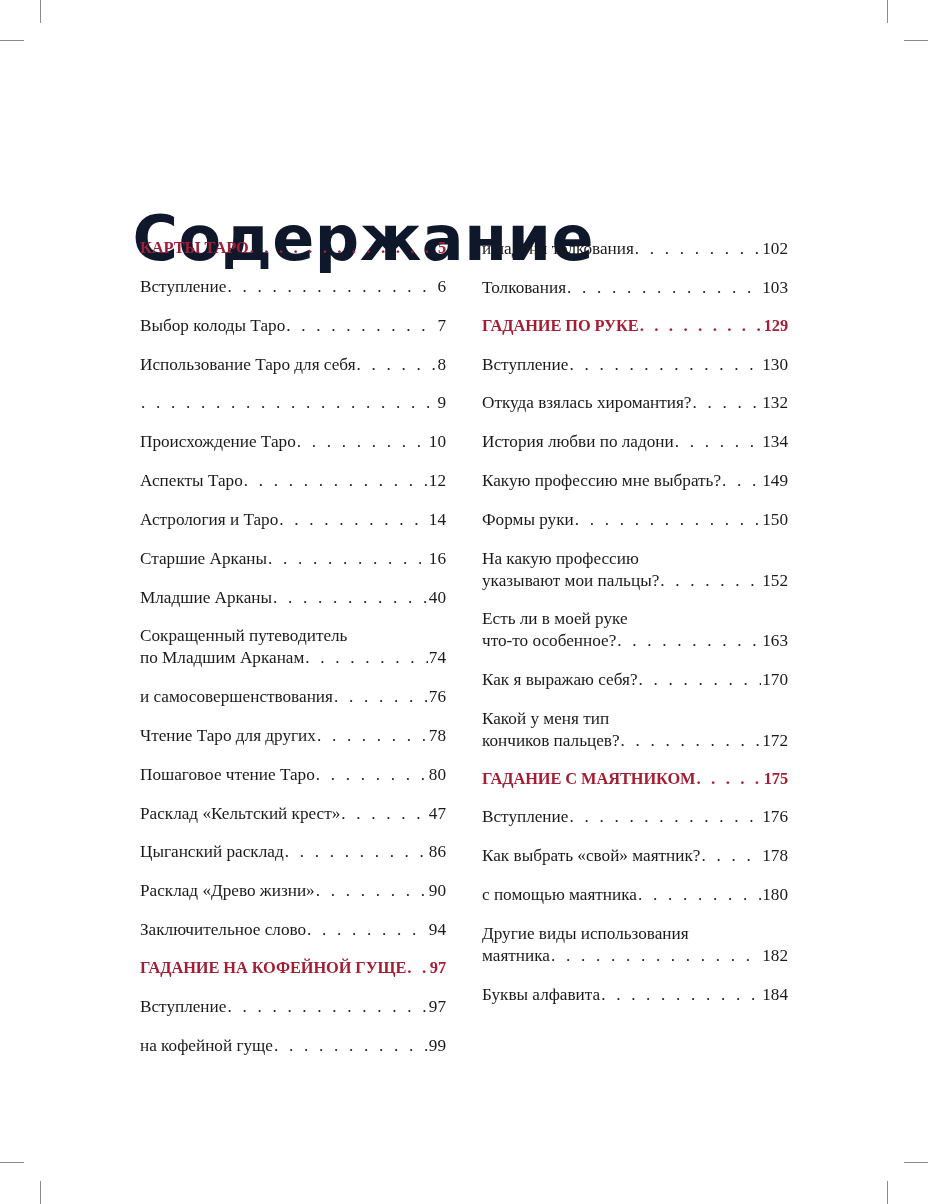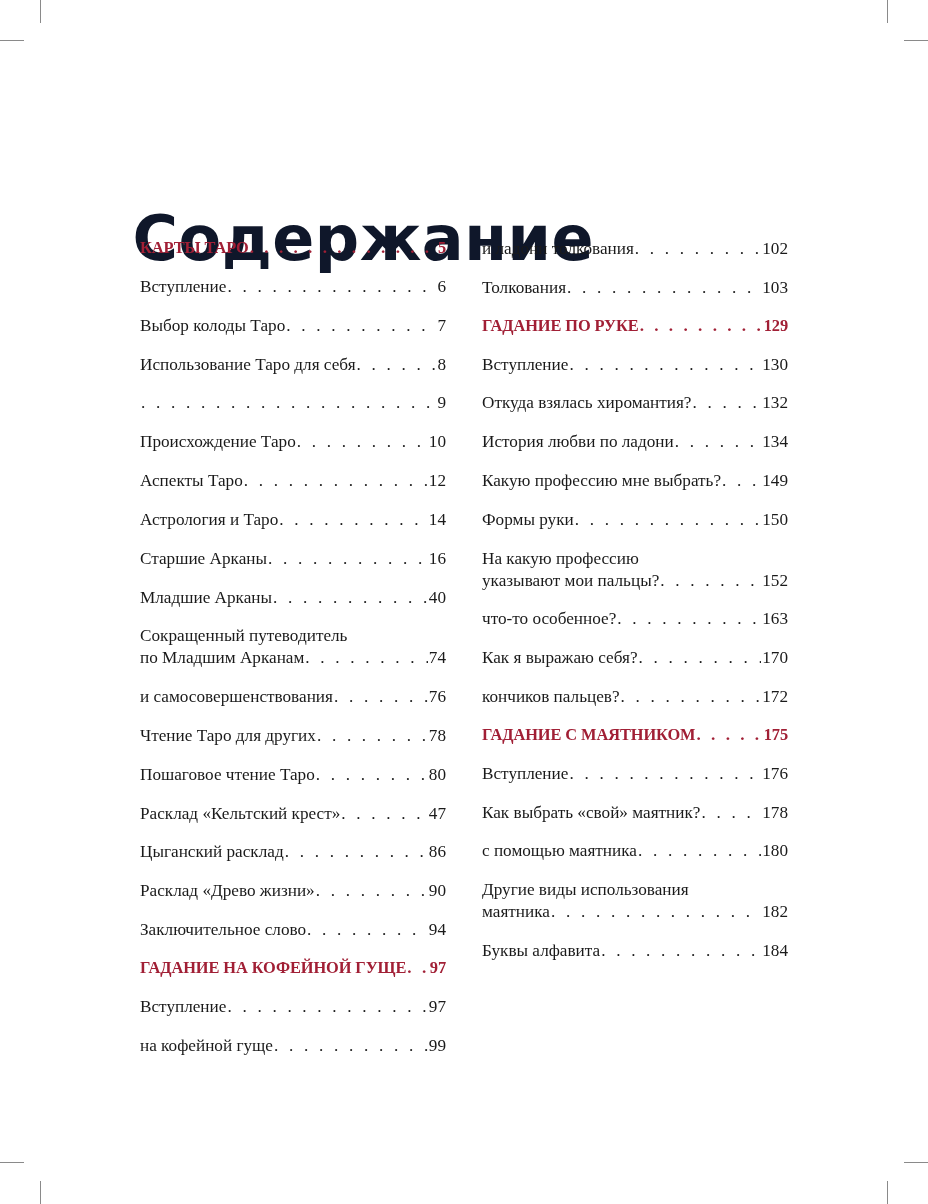--- a/index.html
+++ b/index.html
@@ -344,34 +344,36 @@
       </div>
       <div class="entry">
         <span class="cont-line">На какую профессию</span>
         <div class="leader-line">
           <span class="label">указывают мои пальцы?</span>
           <span class="dots">. . . . . . . . . . . . . . . . . . . . . . . . . . . . . . . . . . . . . . . . . . . . . . . . . . . . . . . . . . .</span>
           <span class="page">152</span>
         </div>
       </div>
       <div class="entry">
+        <span class="cont-line">Есть ли в моей руке</span>
         <div class="leader-line">
           <span class="label">что-то особенное?</span>
           <span class="dots">. . . . . . . . . . . . . . . . . . . . . . . . . . . . . . . . . . . . . . . . . . . . . . . . . . . . . . . . . . .</span>
           <span class="page">163</span>
         </div>
       </div>
       <div class="entry">
         <div class="leader-line">
           <span class="label">Как я выражаю себя?</span>
           <span class="dots">. . . . . . . . . . . . . . . . . . . . . . . . . . . . . . . . . . . . . . . . . . . . . . . . . . . . . . . . . . .</span>
           <span class="page">170</span>
         </div>
       </div>
       <div class="entry">
+        <span class="cont-line">Какой у меня тип</span>
         <div class="leader-line">
           <span class="label">кончиков пальцев?</span>
           <span class="dots">. . . . . . . . . . . . . . . . . . . . . . . . . . . . . . . . . . . . . . . . . . . . . . . . . . . . . . . . . . .</span>
           <span class="page">172</span>
         </div>
       </div>
       <div class="entry section gap-top">
         <div class="leader-line">
           <span class="label">ГАДАНИЕ С МАЯТНИКОМ</span>
           <span class="dots">. . . . . . . . . . . . . . . . . . . . . . . . . . . . . . . . . . . . . . . . . . . . . . . . . . . . . . . . . . .</span>

